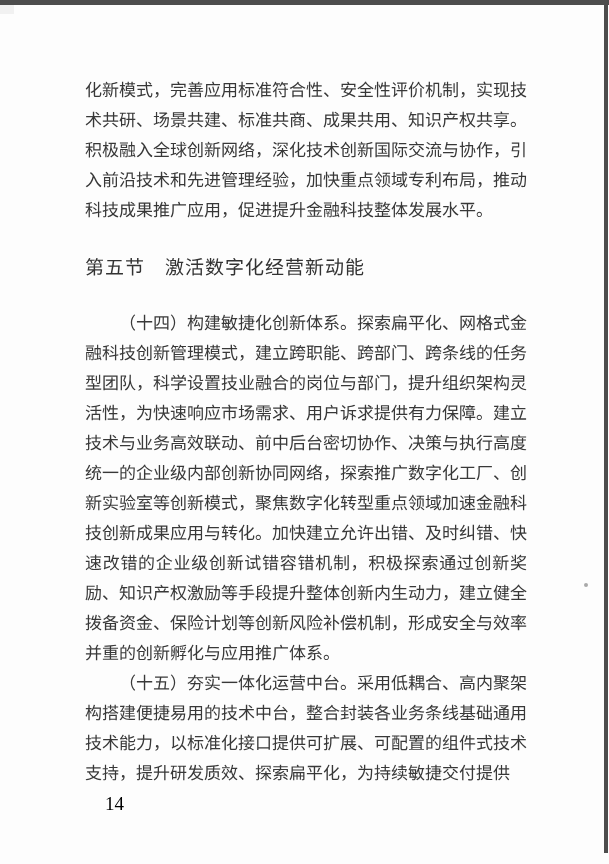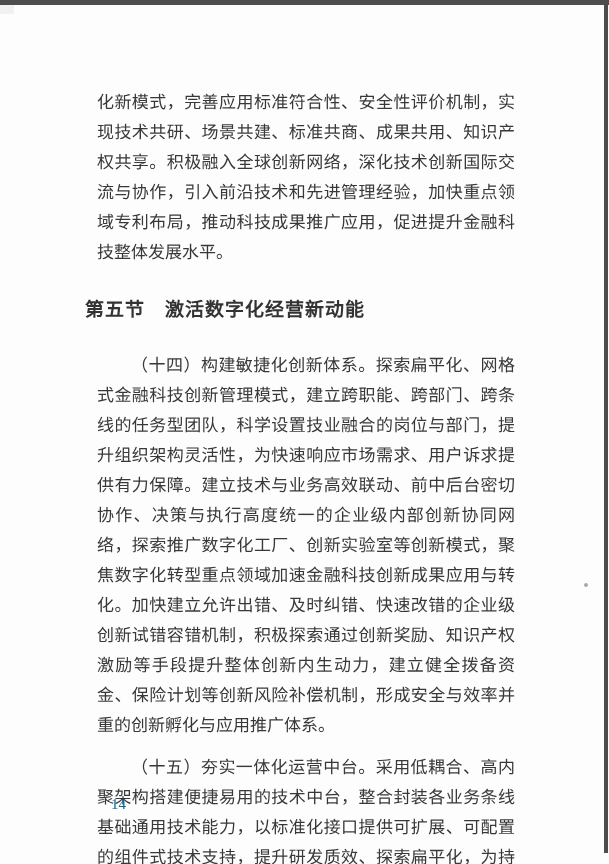--- a/index.html
+++ b/index.html
@@ -47,41 +47,41 @@
     top: 76px;
     width: 442px;
     color: #383838;
     font-size: 17px;
     line-height: 30px;
     text-align: justify;
     text-align-last: left;
     text-justify: inter-ideograph;
   }
   .content p {
-    margin: 12px;
+    margin: 0;
   }
   .para-indent {
     text-indent: 2em;
   }
   .section-heading {
     font-size: 19px;
-    font-weight: bold;
+    font-weight: normal;
     color: #333333;
     text-align: center;
     line-height: 30px;
     margin: 27px 0 26px 0;
     letter-spacing: 1px;
   }
   .page-number {
     position: absolute;
-    left: 111px;
+    left: 105px;
     top: 794px;
-    font-size: 15px;
+    font-size: 19px;
     line-height: 20px;
-    color: #0369a1;
+    color: #000000;
   }
 </style>
 </head>
 <body>
 
 <div class="top-edge"></div>
 <div class="corner-notch"></div>
 <div class="right-edge"></div>
 <div class="speck"></div>
 

